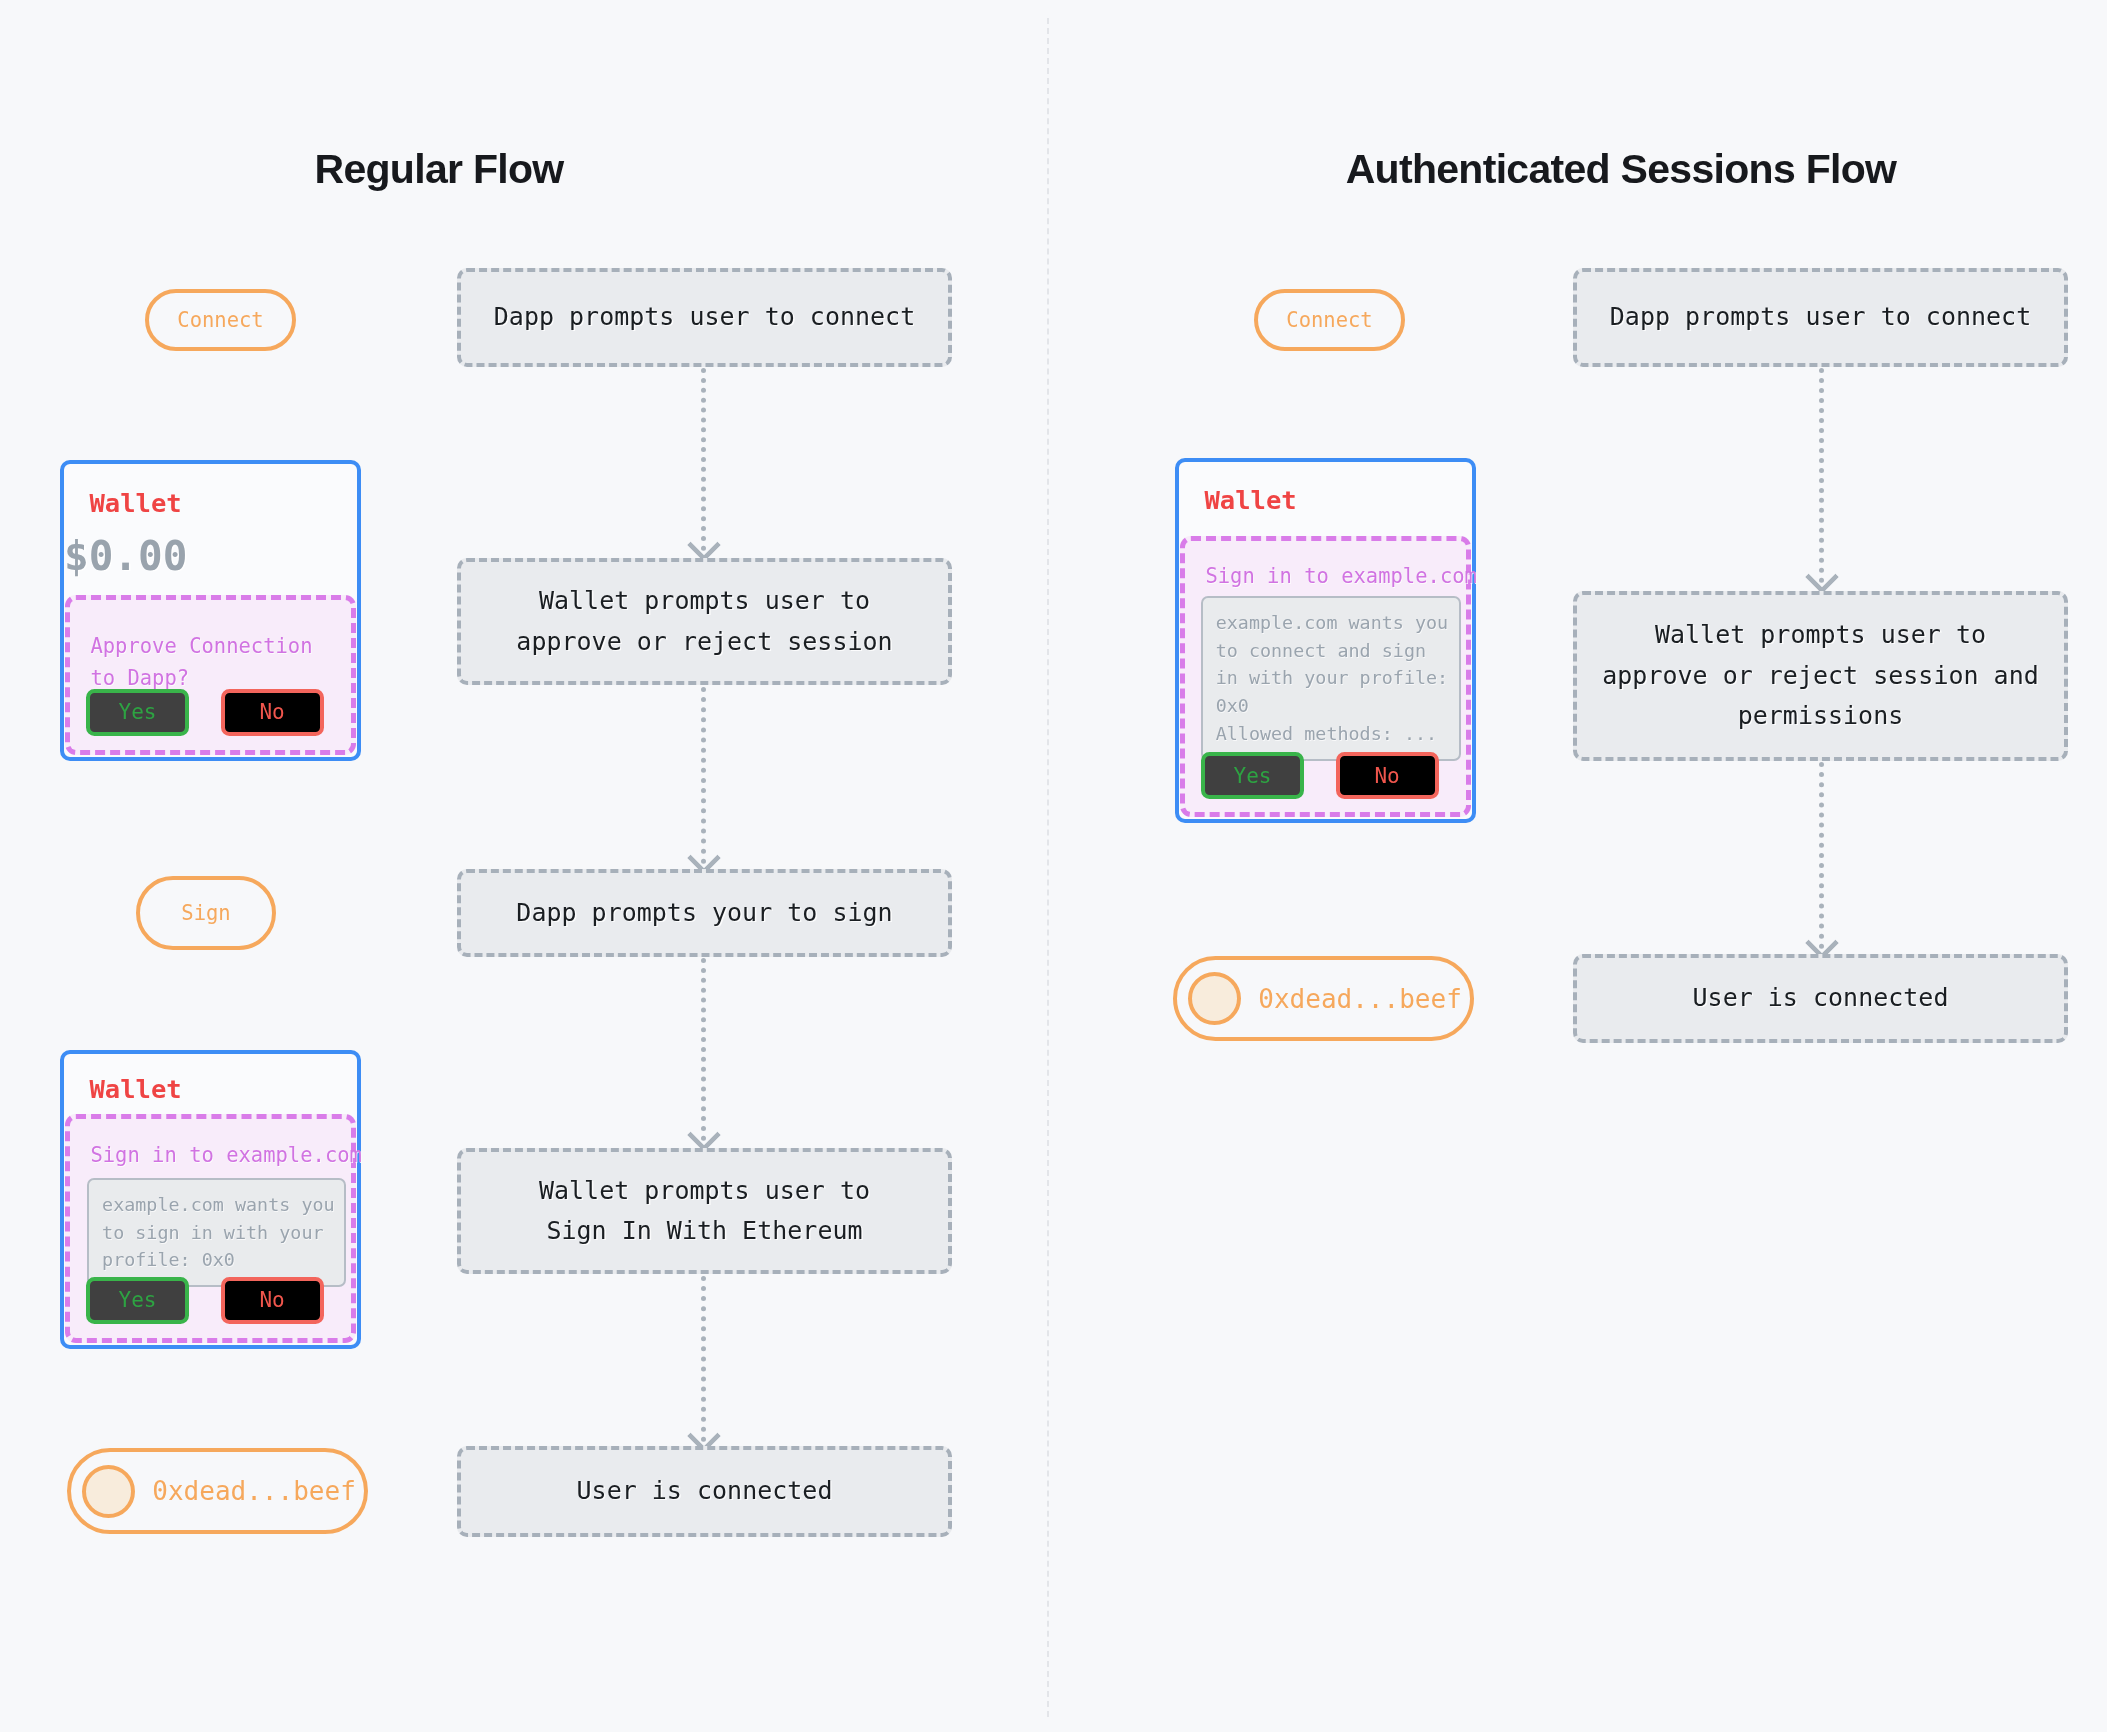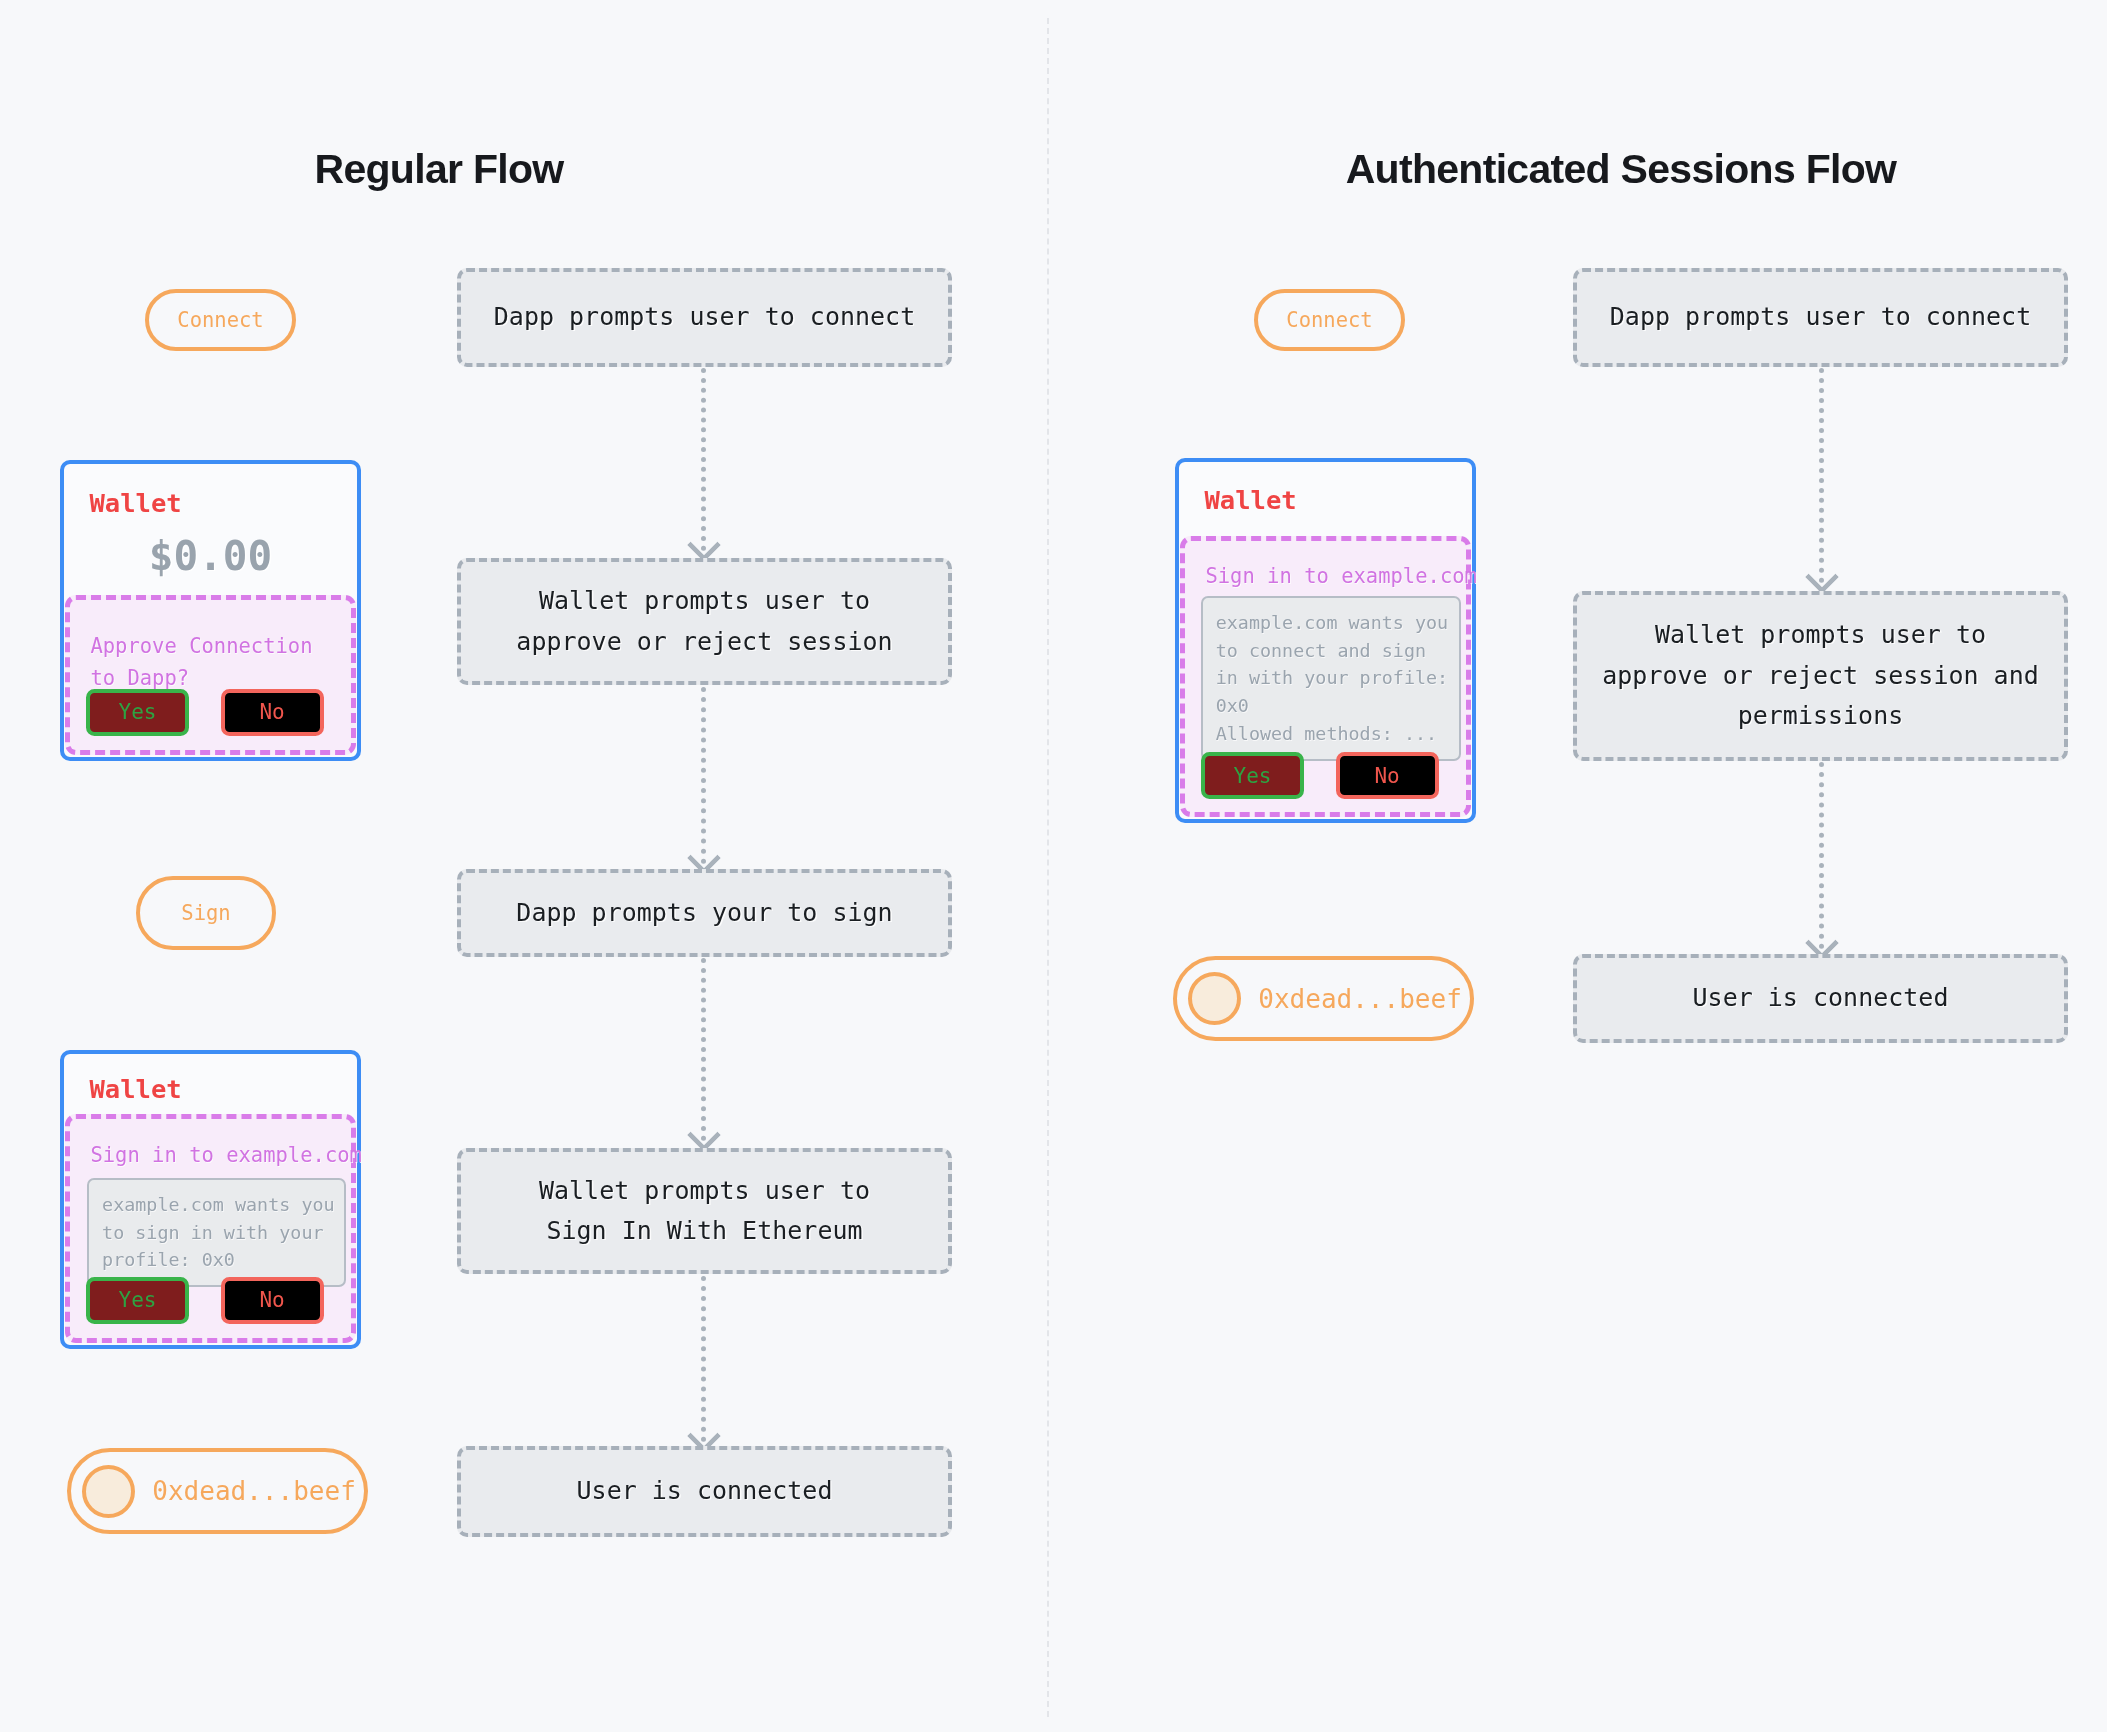--- a/index.html
+++ b/index.html
@@ -47,21 +47,21 @@
     border:4.2px solid #f6a85c;background:#f8ecdc;
   }
   .card{
     position:absolute;box-sizing:border-box;
     border:4.2px solid #3d8df5;border-radius:10px;background:#fafbfd;
   }
   .card-title{
     position:absolute;left:25.5px;top:24px;font-size:25.5px;font-weight:700;color:#ef4444;
   }
   .balance{
-    position:absolute;left:0;right:0;top:68px;text-align:center;
+    position:absolute;left:0;right:0;top:68px;
     font-size:41px;font-weight:700;color:#99a3ad;
     text-shadow:1.4px 1.4px 0 rgba(255,255,255,.9);
   }
   .panel{
     position:absolute;left:1.4px;right:1.4px;bottom:2.1px;box-sizing:border-box;
     border:5px dashed #d97ce9;background:#f8ecfa;border-radius:11px;
   }
   .panel-heading{
     position:absolute;left:20px;top:27px;font-size:20.5px;line-height:1.55;
     color:#d173e2;white-space:pre;text-shadow:0.7px 0.7px 0 rgba(255,255,255,.8);
@@ -69,21 +69,21 @@
   .msg-box{
     position:absolute;box-sizing:border-box;
     border:2.8px solid #b6bdc6;background:#e9ebed;border-radius:7px;
     color:#9aa4ae;font-size:18.4px;line-height:1.5;white-space:pre;
     padding:11.3px 12.7px;text-shadow:0.7px 0.7px 0 rgba(255,255,255,.7);
   }
   .btn{
     position:absolute;box-sizing:border-box;width:103px;height:47px;border-radius:8.5px;
     display:flex;align-items:center;justify-content:center;font-size:21px;
   }
-  .btn-yes{border:4.2px solid #39b44a;background:#7f1d1d;color:#2da342;}
+  .btn-yes{border:4.2px solid #39b44a;background:#404040;color:#2da342;}
   .btn-no{border:4.2px solid #f3655c;background:#000000;color:#f0564d;}
 </style>
 </head>
 <body>
 
 <div class="canvas">
 
   <div class="divider"></div>
 
   <div>

